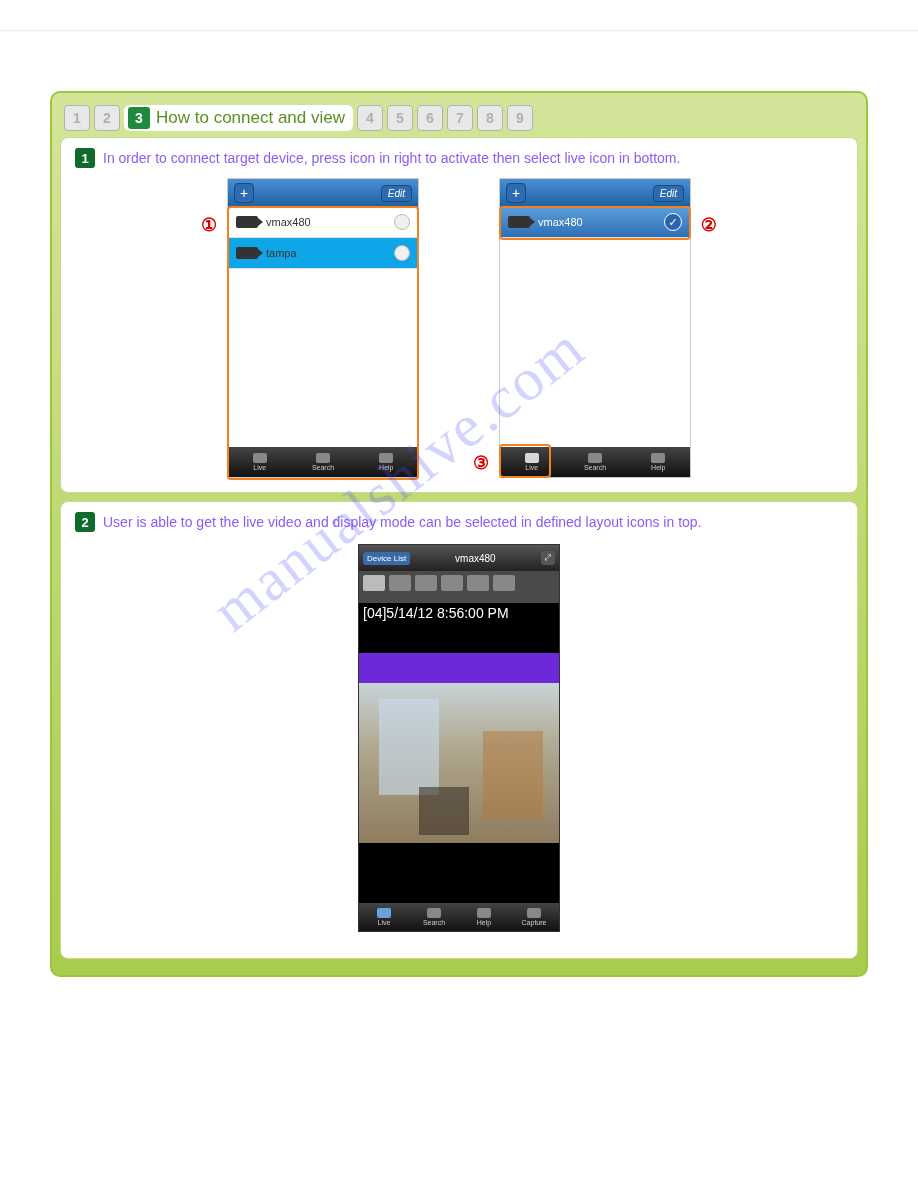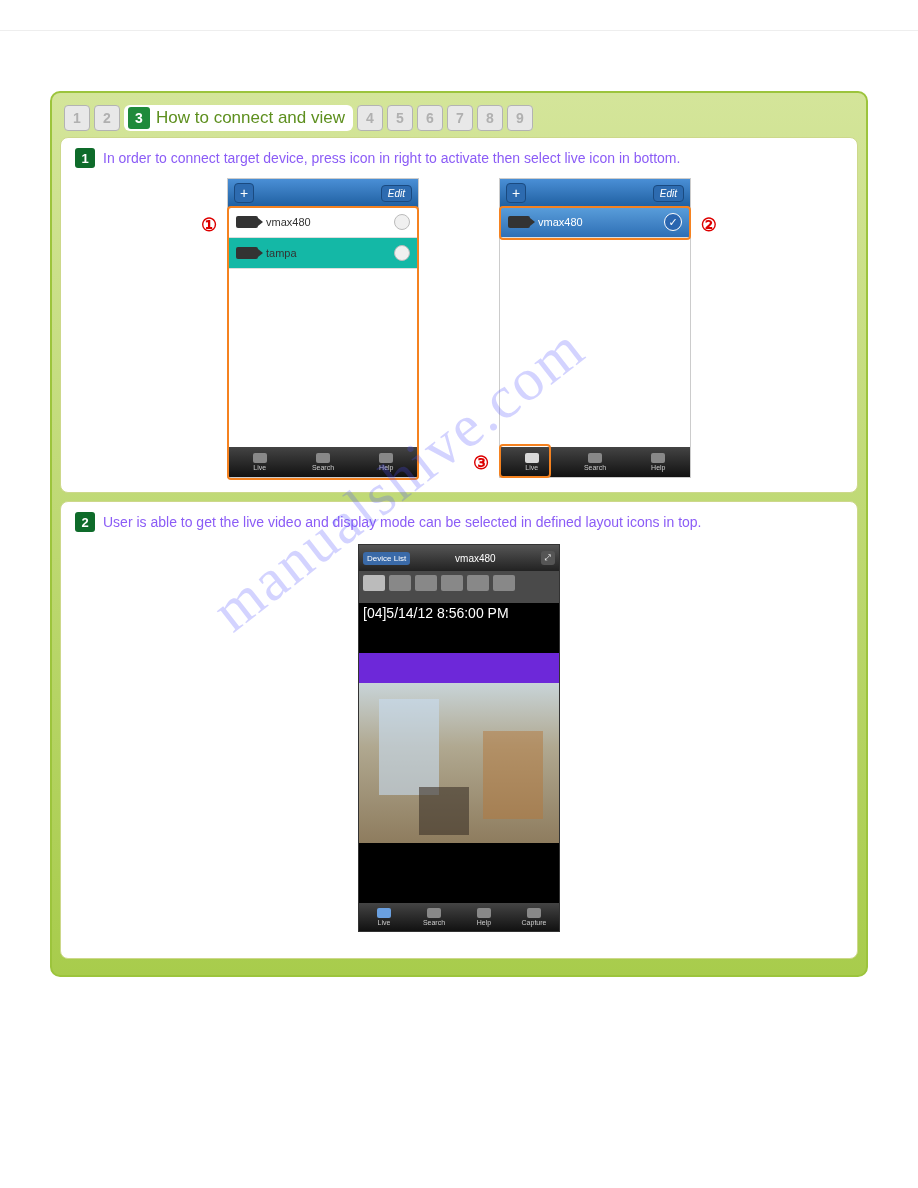--- a/index.html
+++ b/index.html
@@ -145,21 +145,21 @@
     min-height: 240px;
   }
   .device-row {
     height: 30px;
     display: flex;
     align-items: center;
     padding: 0 8px;
     border-bottom: 1px solid #ddd;
     gap: 8px;
   }
-  .device-row.alt { background: #14b8a6; }
+  .device-row.alt { background: #0ea5e9; }
   .device-row.selected {
     background: linear-gradient(#5a9edb, #2e6fb5);
     color: #fff;
   }
   .cam-icon {
     width: 22px;
     height: 12px;
     background: #333;
     border-radius: 2px;
     position: relative;

